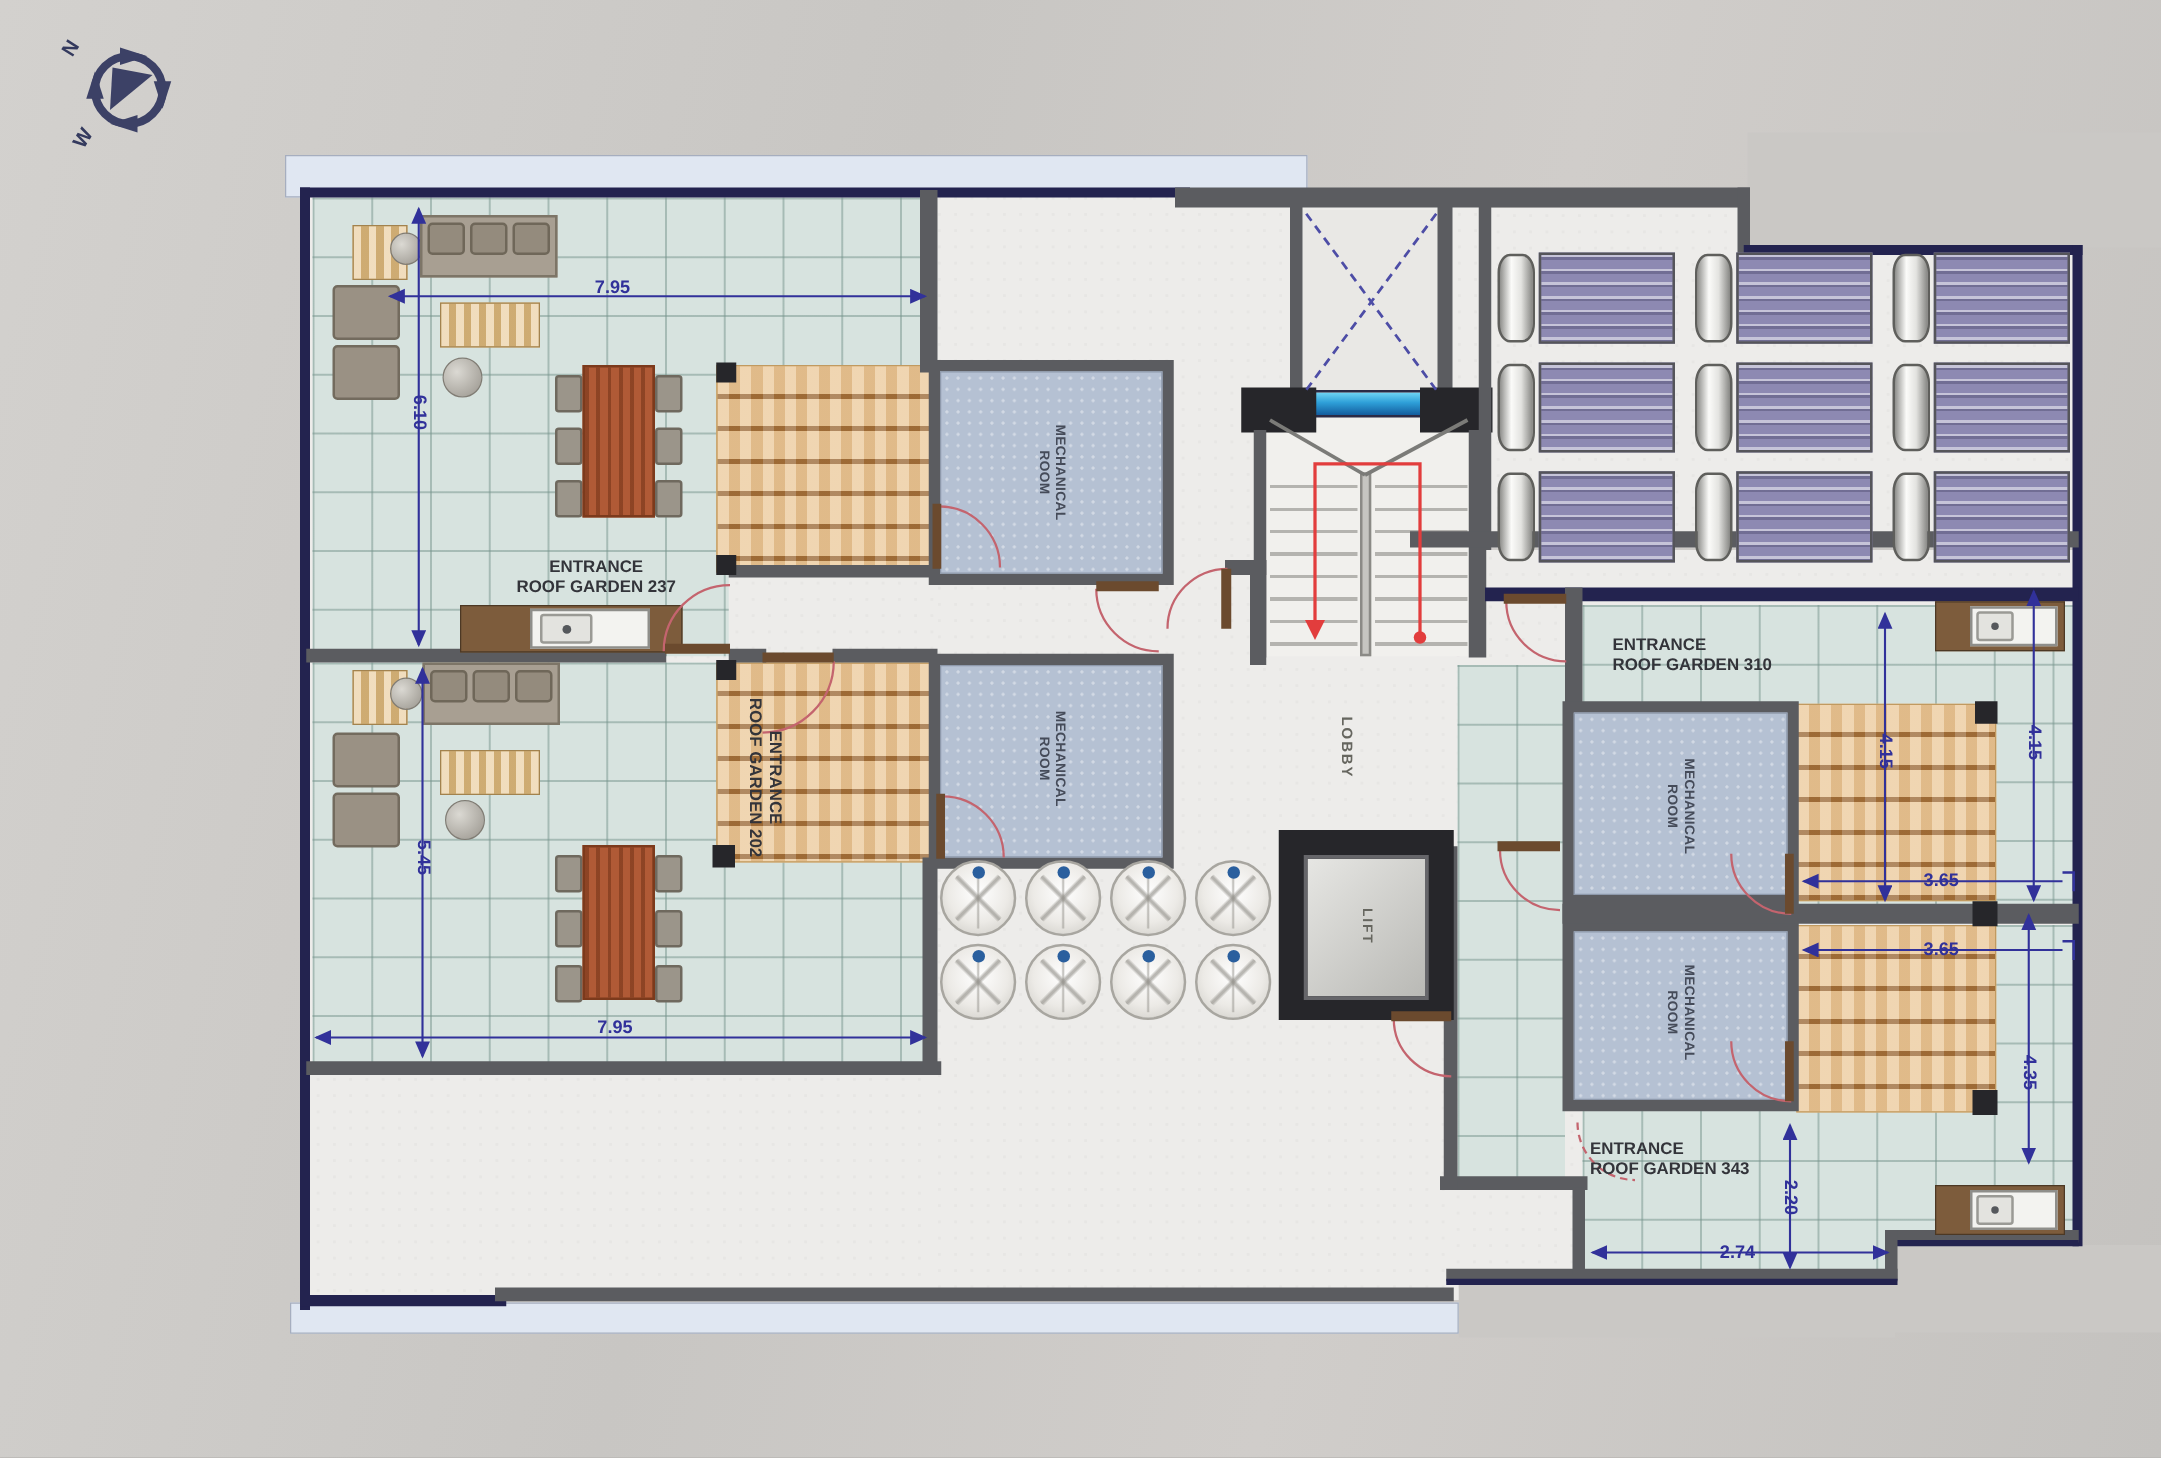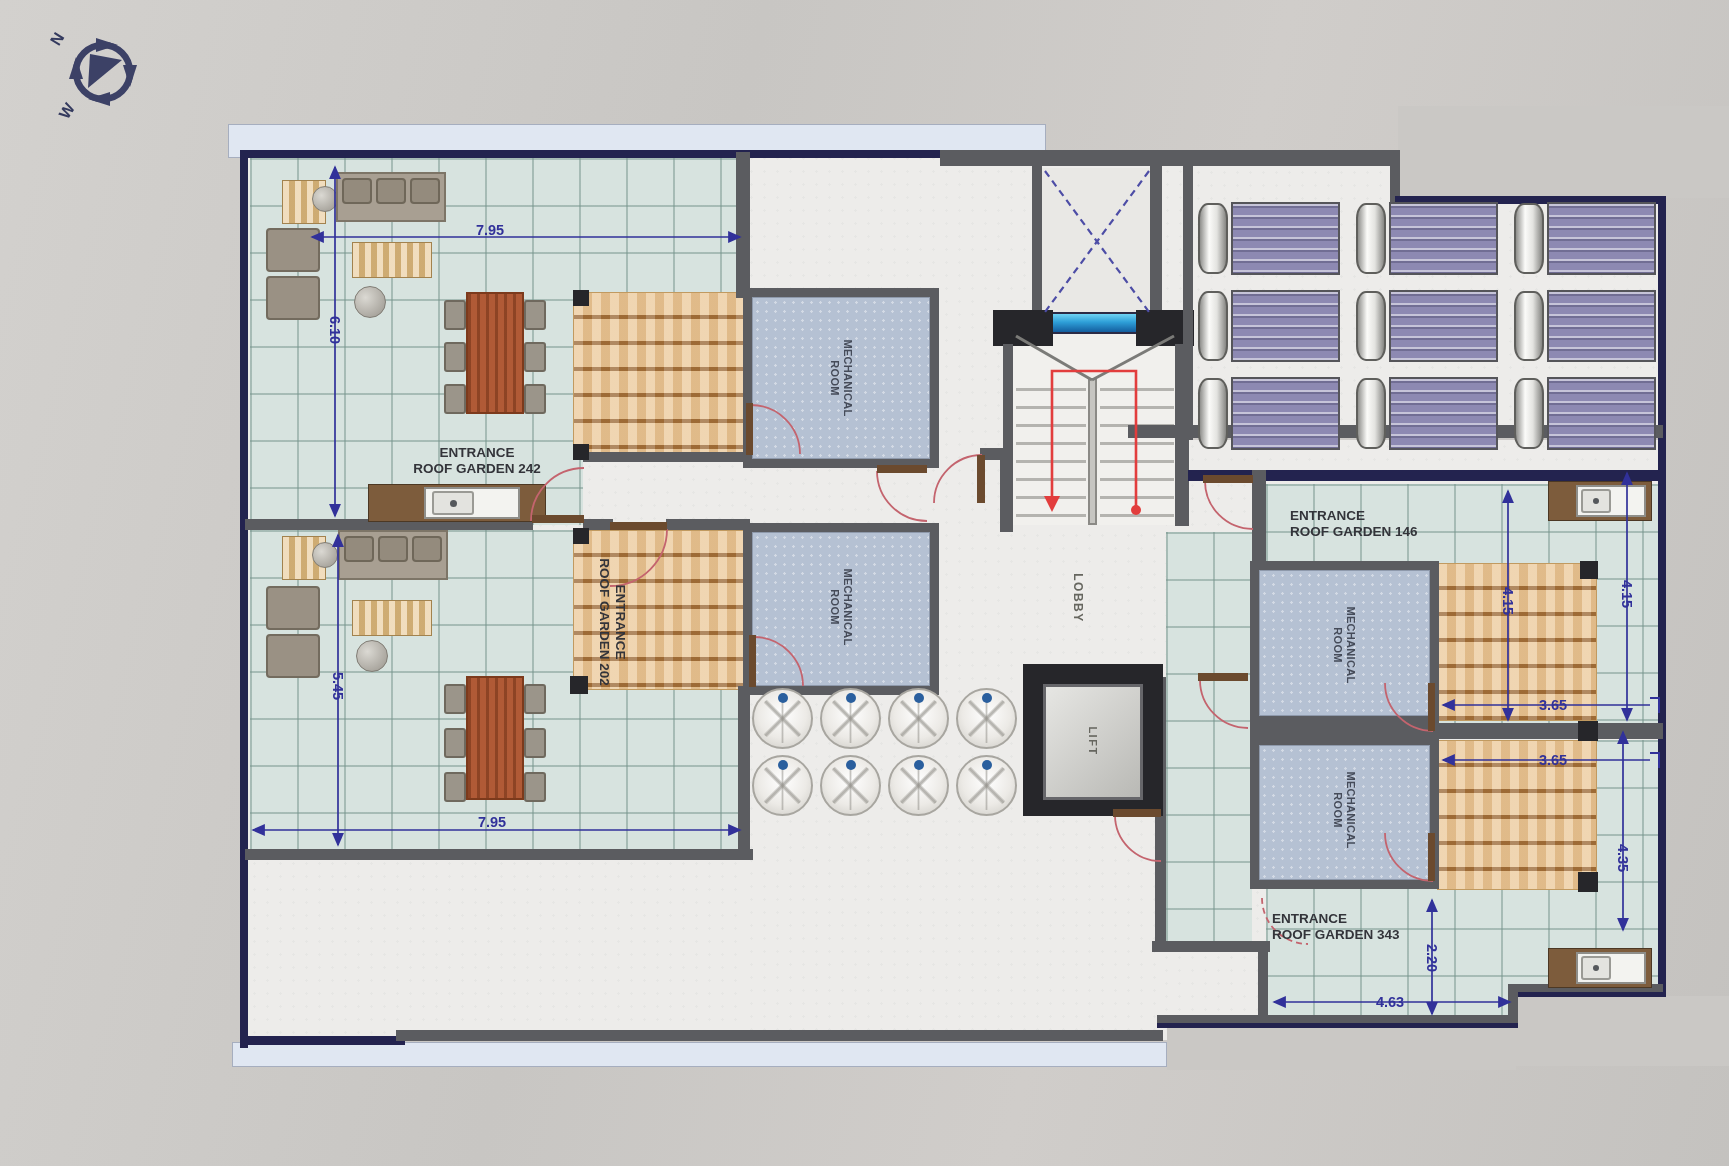--- a/index.html
+++ b/index.html
@@ -323,29 +323,29 @@
       </g>
       <path d="M 88 88 L 122 60 L 90 54 Z" fill="#3c4166"></path>
     </g>
   </svg>
 
   <div class="lbl" style="left:52px;top:30px;font-size:16px;color:#343a5e;transform:rotate(-58deg);">N</div>
   <div class="lbl" style="left:60px;top:102px;font-size:16px;color:#343a5e;transform:rotate(-58deg);">W</div>
 
   <div class="lbl ctr" style="left:477px;top:461px;">
     <div>ENTRANCE</div>
-    <div>ROOF GARDEN 242</div>
+    <div>ROOF GARDEN 237</div>
   </div>
   <div class="lbl rot" style="left:612px;top:622px;">
     <div>ENTRANCE</div>
     <div>ROOF GARDEN 202</div>
   </div>
   <div class="lbl" style="left:1290px;top:508px;text-align:left;">
     <div>ENTRANCE</div>
-    <div>ROOF GARDEN 146</div>
+    <div>ROOF GARDEN 310</div>
   </div>
   <div class="lbl" style="left:1272px;top:911px;text-align:left;">
     <div>ENTRANCE</div>
     <div>ROOF GARDEN 343</div>
   </div>
 
   <div class="lbl small rot" style="left:841px;top:378px;">
     <div>MECHANICAL</div>
     <div>ROOM</div>
   </div>
@@ -368,15 +368,15 @@
   <div class="dim ctr" style="left:490px;top:230px;">7.95</div>
   <div class="dim rot" style="left:335px;top:330px;">6.10</div>
   <div class="dim rot" style="left:338px;top:686px;">5.45</div>
   <div class="dim ctr" style="left:492px;top:822px;">7.95</div>
   <div class="dim rot" style="left:1508px;top:601px;">4.15</div>
   <div class="dim rot" style="left:1627px;top:594px;">4.15</div>
   <div class="dim ctr" style="left:1553px;top:705px;">3.65</div>
   <div class="dim ctr" style="left:1553px;top:760px;">3.65</div>
   <div class="dim rot" style="left:1623px;top:858px;">4.35</div>
   <div class="dim rot" style="left:1432px;top:958px;">2.20</div>
-  <div class="dim ctr" style="left:1390px;top:1002px;">4.63</div>
+  <div class="dim ctr" style="left:1390px;top:1002px;">2.74</div>
 
 </div>
 
 </body></html>

